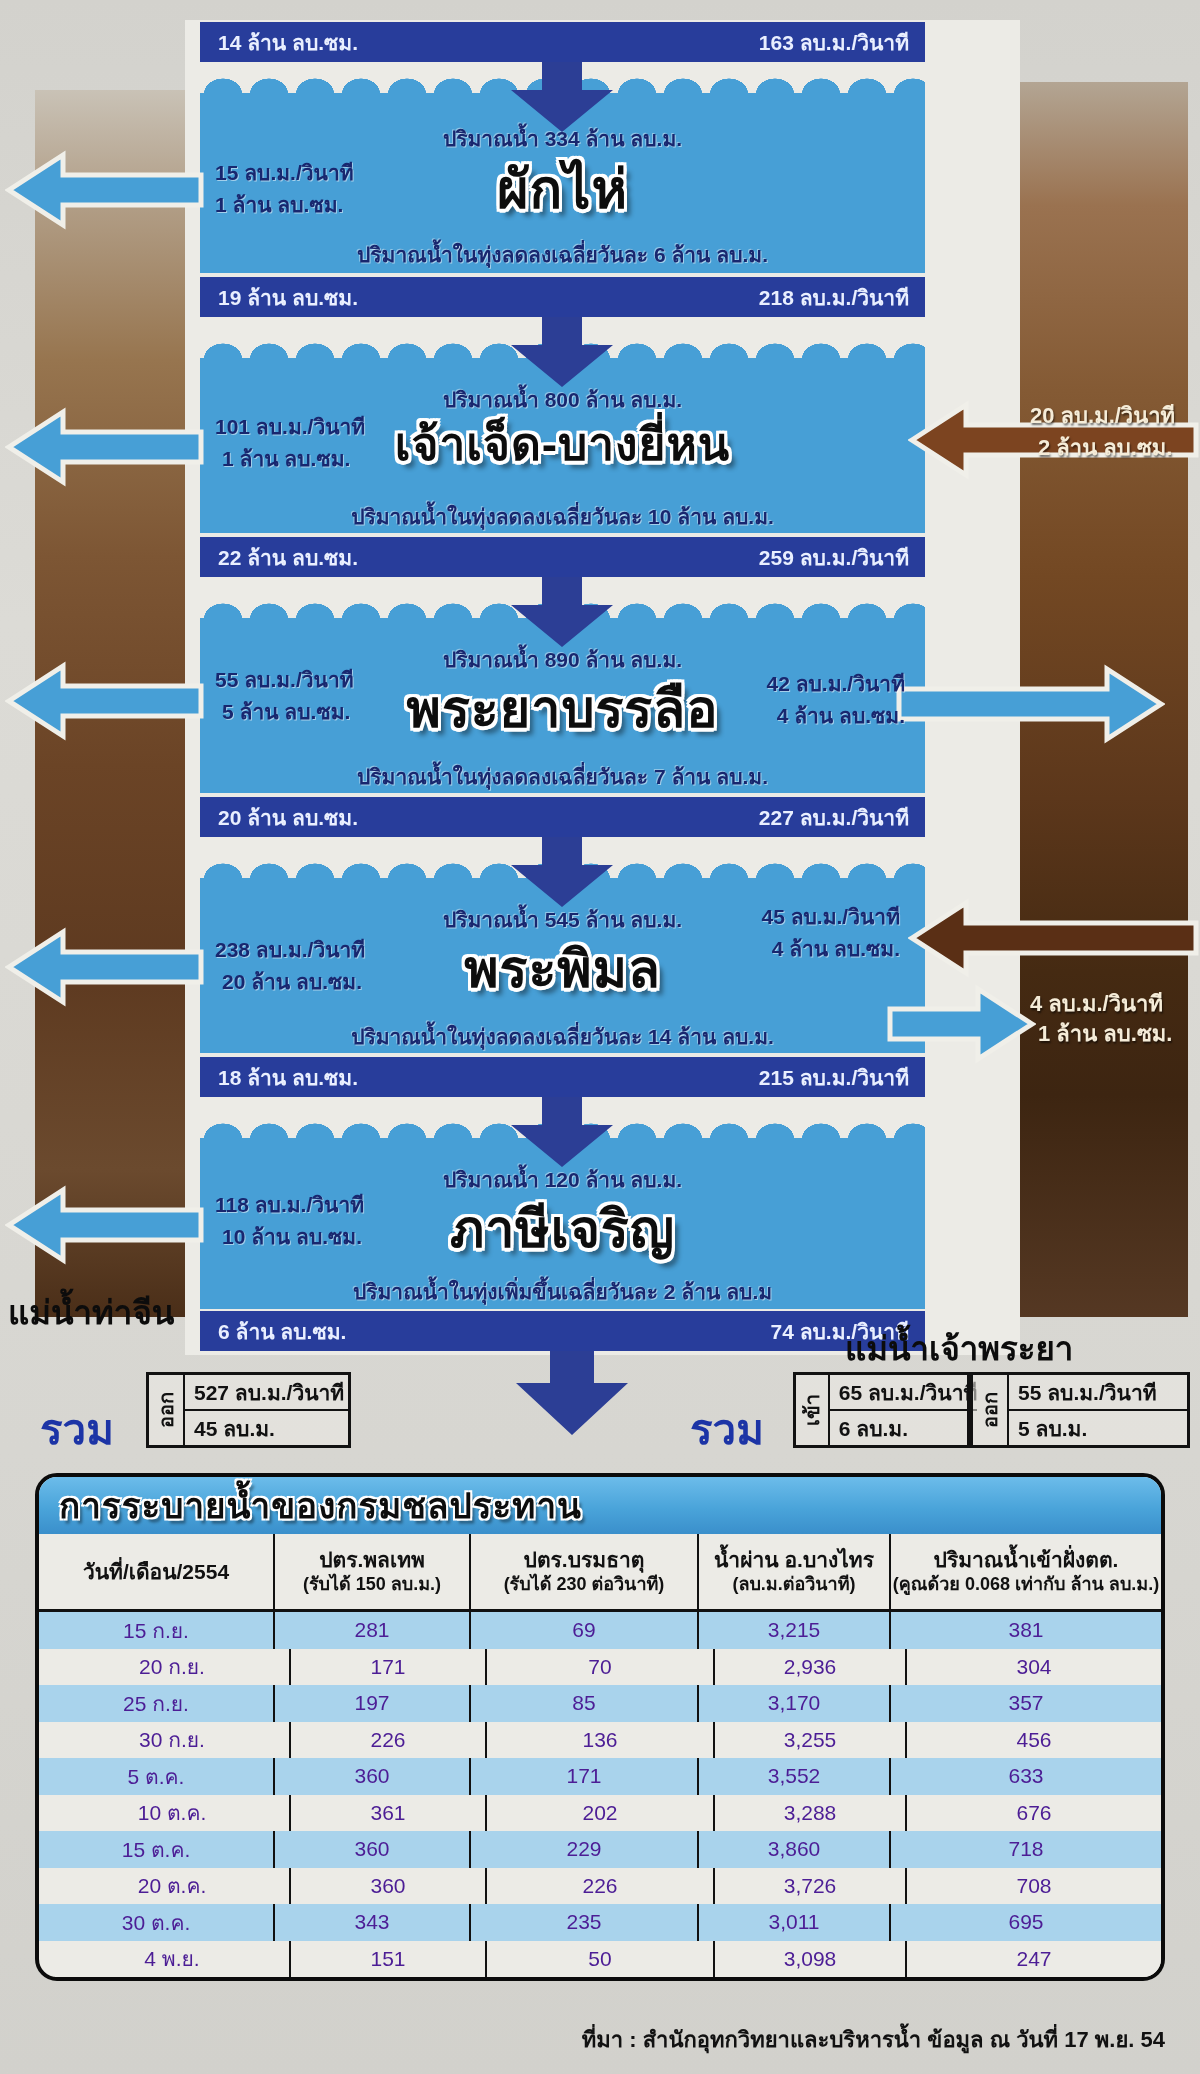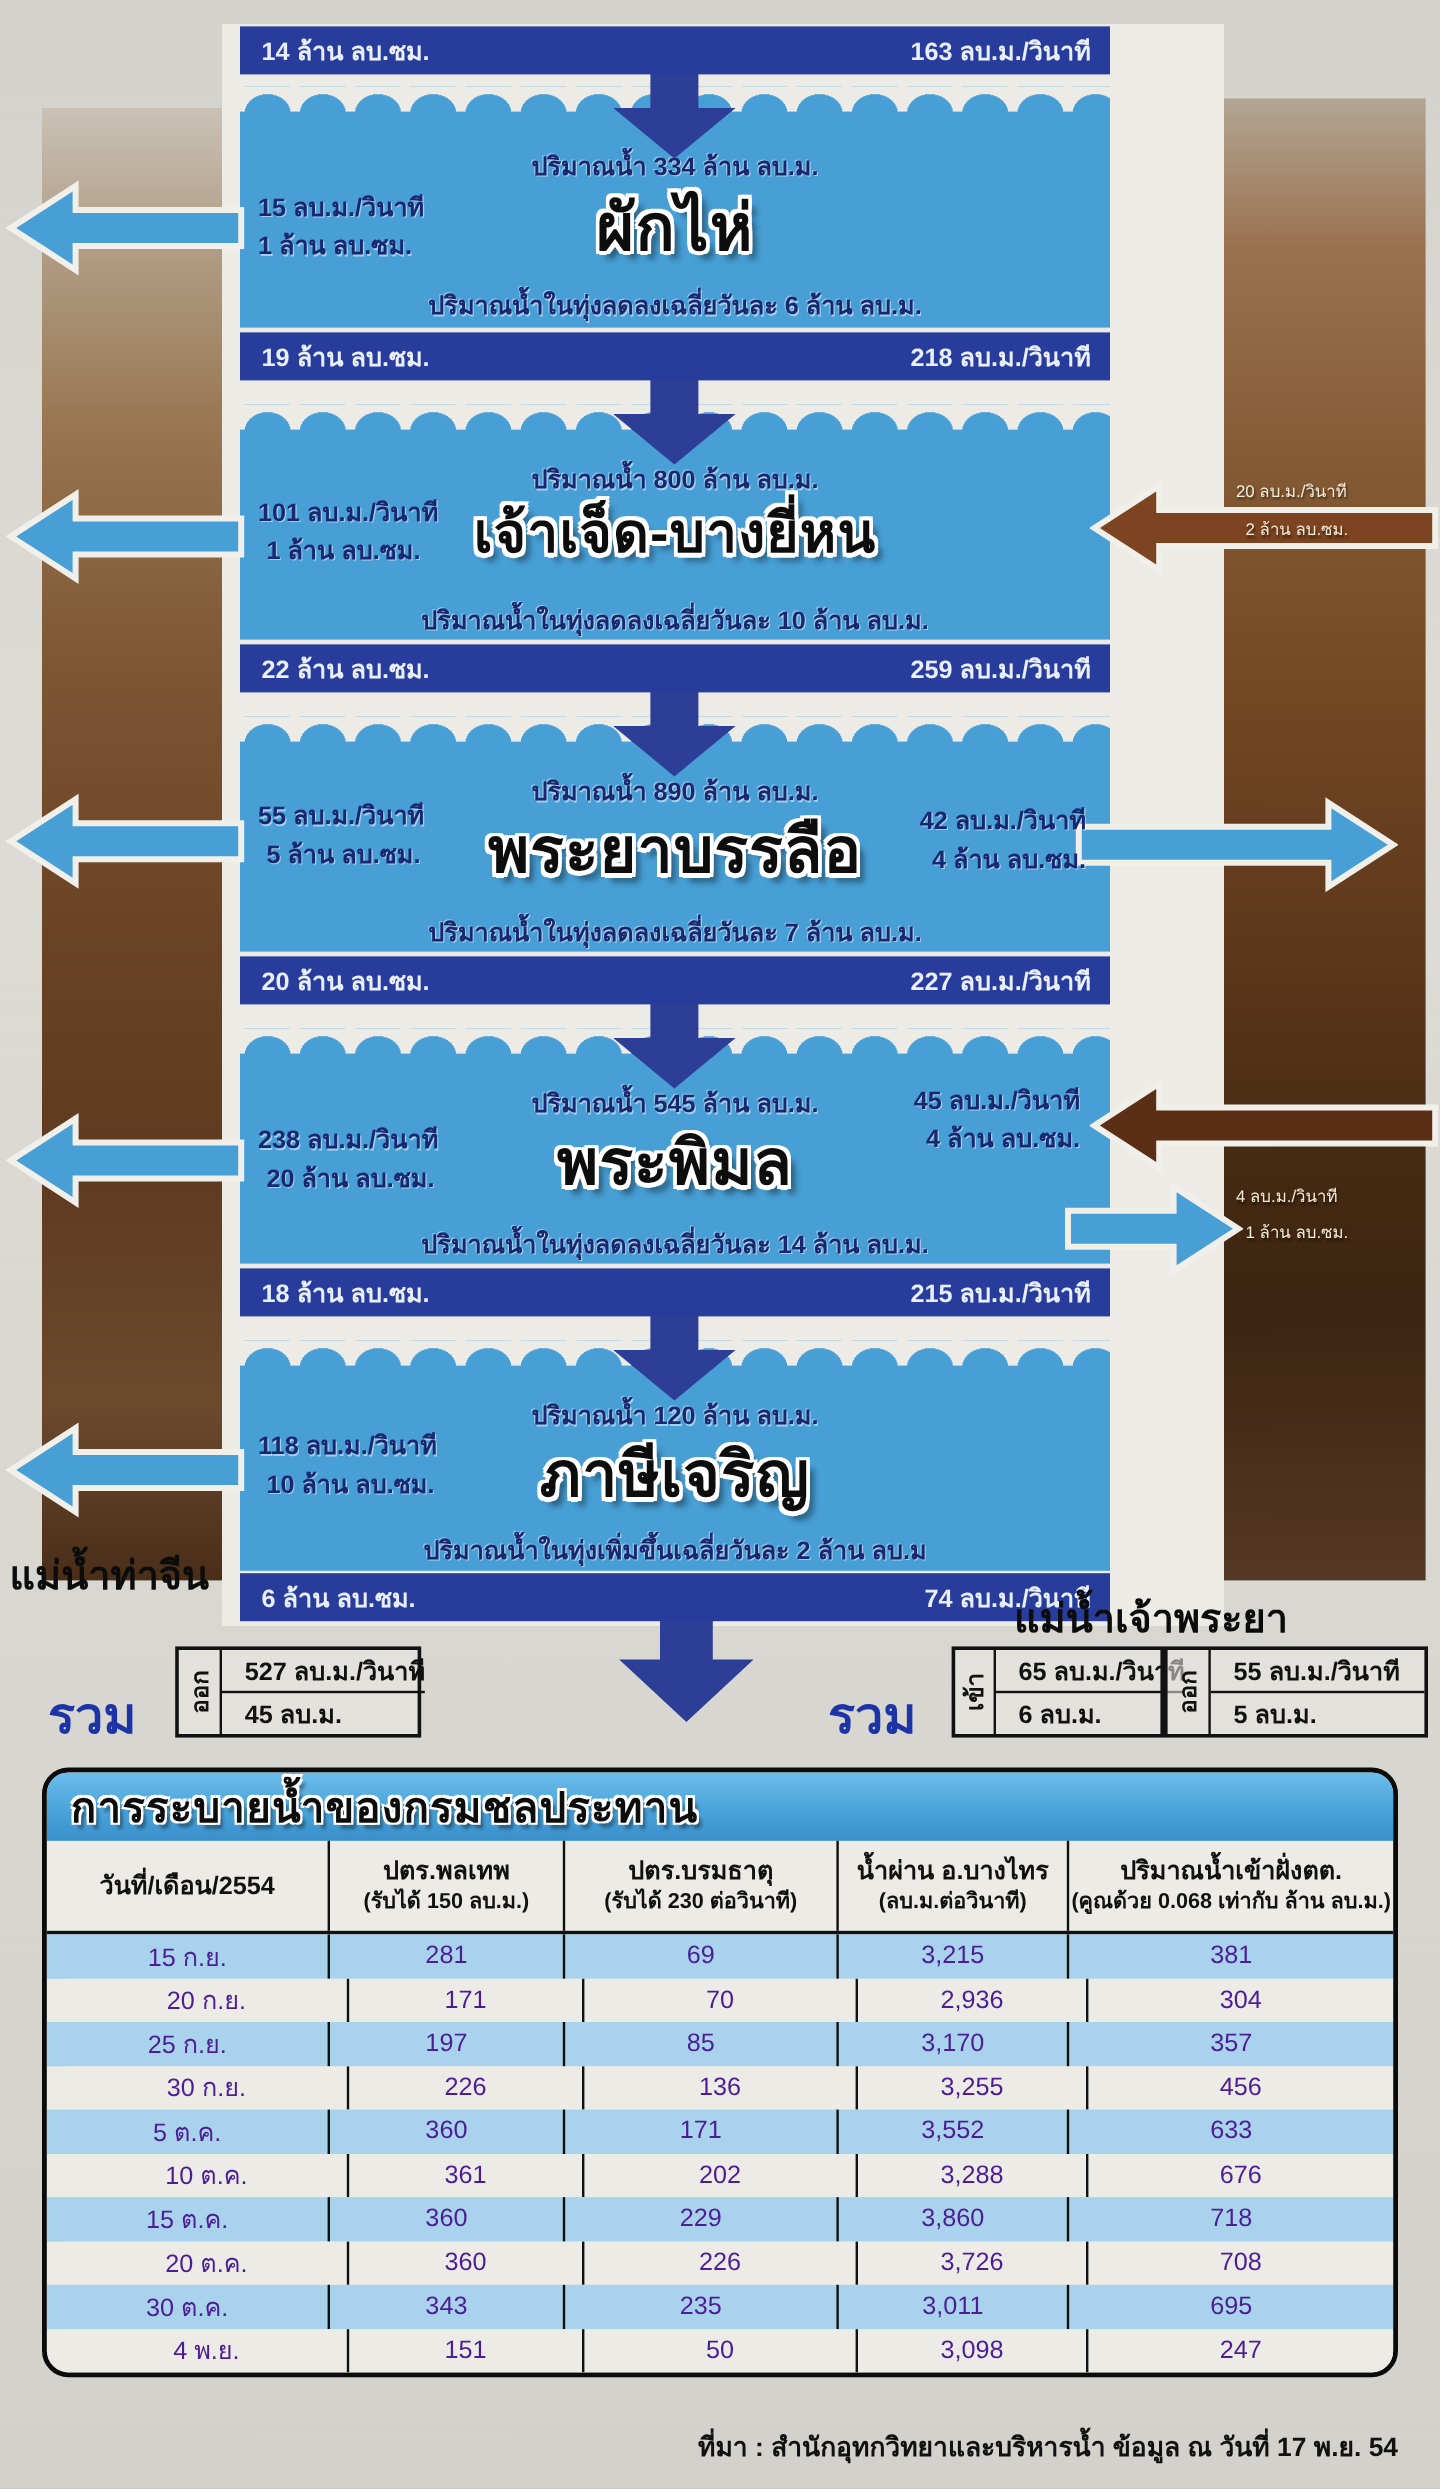--- a/index.html
+++ b/index.html
@@ -28,29 +28,29 @@
   .zvol,.zchange{position:absolute;left:0;right:0;text-align:center;color:var(--navy-text);
         font-weight:bold;font-size:21px;text-shadow:1px 1px 0 rgba(255,255,255,.5),-1px -1px 0 rgba(255,255,255,.4);}
   .ztitle{position:absolute;left:0;right:0;text-align:center;font-weight:bold;color:#0d0d0d;letter-spacing:1px;
         text-shadow:-3px -3px 0 #fff,3px -3px 0 #fff,-3px 3px 0 #fff,3px 3px 0 #fff,-3px 0 0 #fff,3px 0 0 #fff,0 -3px 0 #fff,0 4px 0 #fff,6px 7px 5px rgba(0,0,0,.45);}
   .arr{position:absolute;z-index:3;}
   .darr{position:absolute;z-index:3;}
   .lblNavy{position:absolute;z-index:5;color:var(--navy-text);font-weight:bold;font-size:21px;white-space:nowrap;
         text-shadow:1px 1px 0 rgba(255,255,255,.5);}
   .lblNavyR{position:absolute;z-index:5;color:var(--navy-text);font-weight:bold;font-size:21px;width:190px;text-align:right;white-space:nowrap;
         text-shadow:1px 1px 0 rgba(255,255,255,.5);}
-  .lblBand{position:absolute;z-index:5;color:#f5ecd8;font-weight:normal;font-size:14px;white-space:nowrap;
+  .lblBand{position:absolute;z-index:5;color:#f5ecd8;font-weight:bold;font-size:22px;white-space:nowrap;
         text-shadow:1px 2px 2px rgba(0,0,0,.55);}
   .river-label{position:absolute;z-index:6;font-weight:bold;font-size:33px;color:#0c0c0c;white-space:nowrap;}
   .total-word{position:absolute;z-index:6;font-weight:bold;font-size:42px;color:var(--total-blue);}
   .mini{position:absolute;z-index:6;display:flex;border:3px solid #121212;height:76px;background:rgba(236,235,230,.55);}
   .mini-dir{width:36px;border-right:2px solid #121212;display:flex;align-items:center;justify-content:center;}
   .mini-dir span{transform:rotate(-90deg);font-weight:bold;font-size:20px;color:#111;white-space:nowrap;}
   .mini-vals{flex:1;display:flex;flex-direction:column;}
-  .mini-row{flex:1;display:flex;align-items:center;padding-left:19px;font-weight:bold;font-size:21px;color:#111;white-space:nowrap;}
+  .mini-row{flex:1;display:flex;align-items:center;padding-left:9px;font-weight:bold;font-size:21px;color:#111;white-space:nowrap;}
   .mini-row.first{border-bottom:2px solid #121212;}
   #dtable{position:absolute;left:35px;top:1473px;width:1130px;height:508px;border:4px solid #0b0b0b;border-radius:22px;
         overflow:hidden;background:var(--paper-light);z-index:6;display:flex;flex-direction:column;}
   #dtable-title{height:57px;background:linear-gradient(180deg,#6cbcea 0%,var(--table-blue) 55%,#3a8fcb 100%);
         display:flex;align-items:center;padding-left:20px;font-size:35px;font-weight:bold;color:#0d0d0d;letter-spacing:1px;
         text-shadow:-2px -2px 0 #fff,2px -2px 0 #fff,-2px 2px 0 #fff,2px 2px 0 #fff,4px 5px 3px rgba(0,0,0,.4);}
   .cols{display:grid;grid-template-columns:236px 196px 228px 192px 1fr;}
   #dtable-head{height:78px;border-bottom:3px solid #111;}
   .hcell{border-right:2px solid #111;display:flex;flex-direction:column;align-items:center;justify-content:center;
         text-align:center;color:#111;line-height:1.3;}

